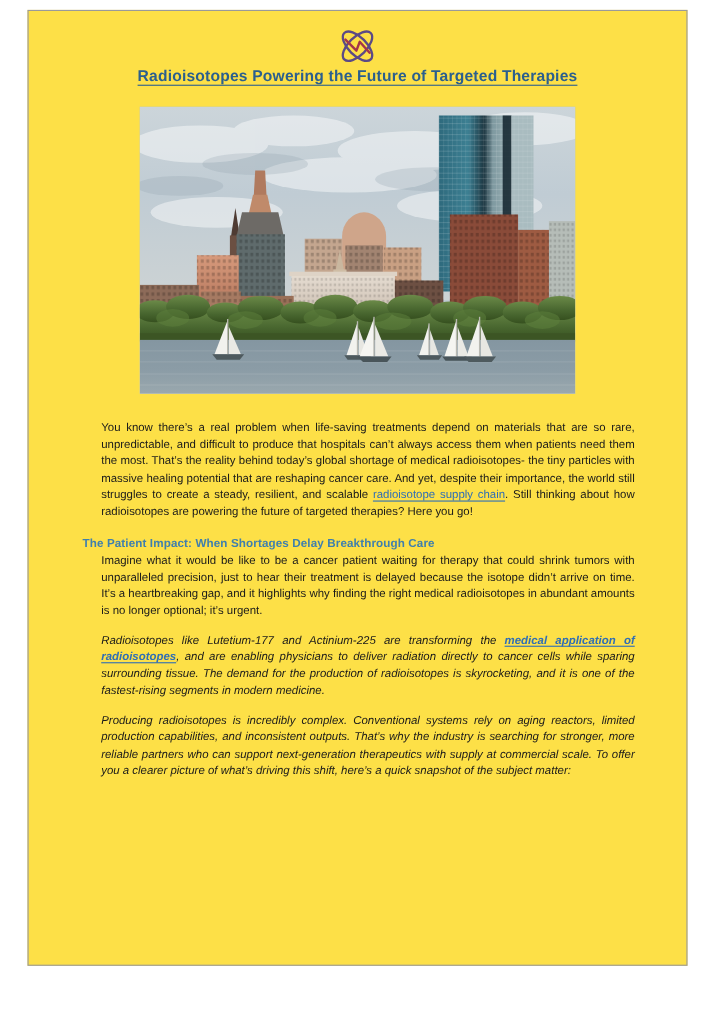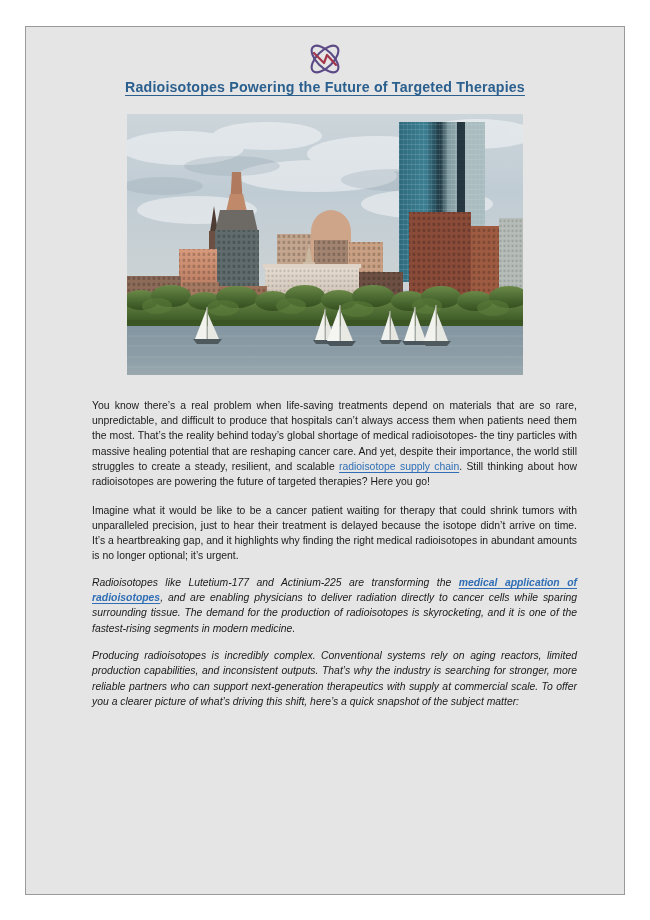--- a/index.html
+++ b/index.html
@@ -11,24 +11,24 @@
   body {
     width: 650px;
     height: 920px;
     font-family: "Liberation Sans", sans-serif;
     overflow: hidden;
   }
 
   .page-sheet {
     position: absolute;
     left: 25px;
-    top: 26px;
+    top: 9px;
     width: 600px;
     height: 869px;
-    background: #e5e5e5;
+    background: #fde047;
     border: 1px solid #9a9a9a;
     box-sizing: border-box;
     overflow: hidden;
   }
 
   .page-inner {
     position: absolute;
     left: 0;
     top: 0;
     right: 0;
@@ -338,20 +338,21 @@
           </g>
         </svg>
       </div>
     </div>
 
     <div class="content">
 
       <p class="body-para"><span>You know there’s a real problem when life-saving treatments depend on materials that are so rare, unpredictable, and difficult to produce that hospitals can’t always access them when patients need them the most. That’s the reality behind today’s global shortage of medical radioisotopes- the tiny particles with massive healing potential that are reshaping cancer care. And yet, despite their importance, the world still struggles to create a steady, resilient, and scalable </span><a class="inline-link plain" href="#">radioisotope supply chain</a><span>. Still thinking about how radioisotopes are powering the future of targeted therapies? Here you go!</span></p>
 
       <div class="sec-block first">
+        <h2 class="section-head">The Patient Impact: When Shortages Delay Breakthrough Care</h2>
         <p class="body-para">Imagine what it would be like to be a cancer patient waiting for therapy that could shrink tumors with unparalleled precision, just to hear their treatment is delayed because the isotope didn’t arrive on time. It’s a heartbreaking gap, and it highlights why finding the right medical radioisotopes in abundant amounts is no longer optional; it’s urgent.</p>
         <p class="body-para tight"><span>Radioisotopes like Lutetium-177 and Actinium-225 are transforming the </span><a class="inline-link" href="#">medical application of radioisotopes</a><span>, and are enabling physicians to deliver radiation directly to cancer cells while sparing surrounding tissue. The demand for the production of radioisotopes is skyrocketing, and it is one of the fastest-rising segments in modern medicine.</span></p>
       </div>
 
       <div class="sec-block">
         <p class="body-para tight">Producing radioisotopes is incredibly complex. Conventional systems rely on aging reactors, limited production capabilities, and inconsistent outputs. That’s why the industry is searching for stronger, more reliable partners who can support next-generation therapeutics with supply at commercial scale. To offer you a clearer picture of what’s driving this shift, here’s a quick snapshot of the subject matter:</p>
       </div>
 
     </div>
   </div>

